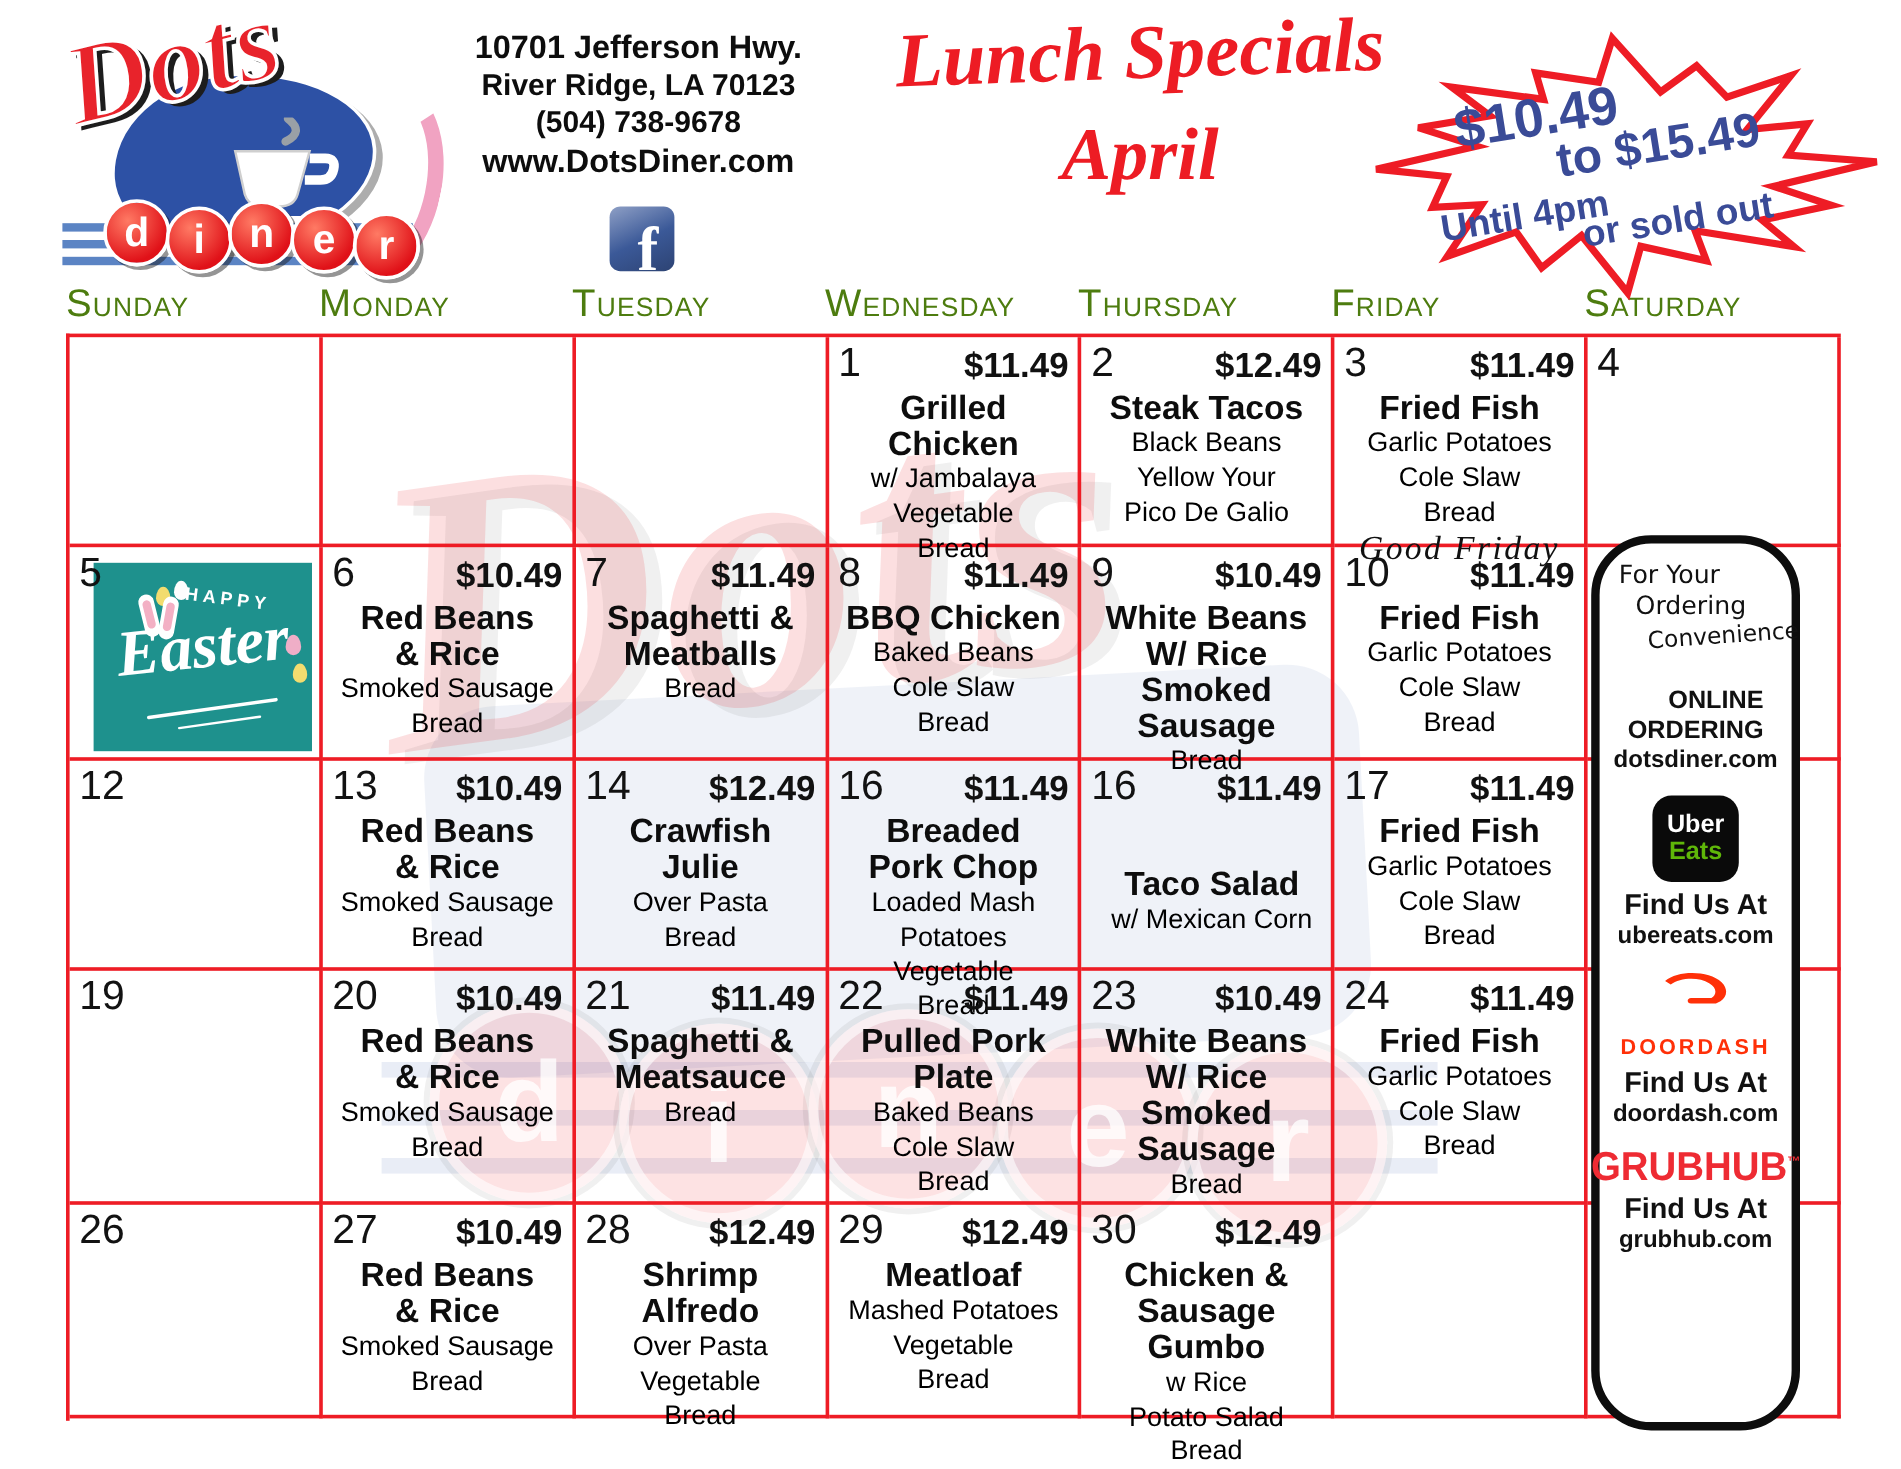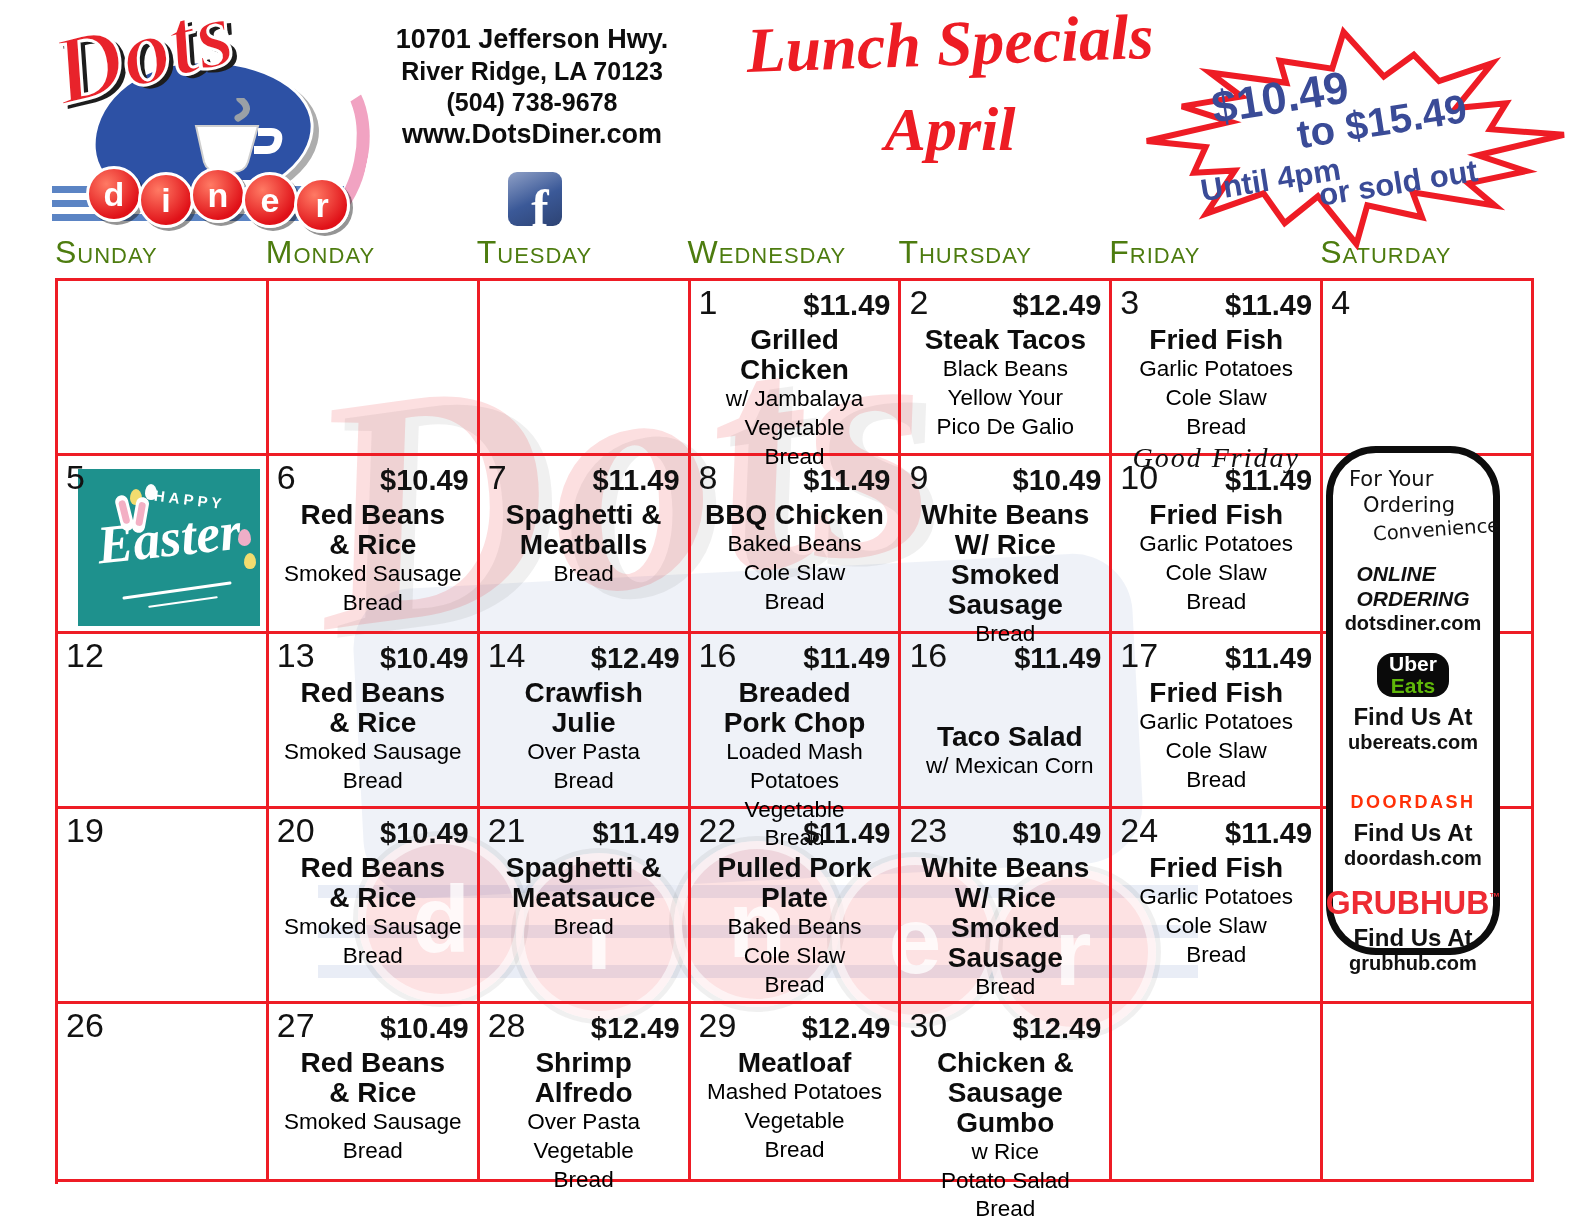--- a/index.html
+++ b/index.html
@@ -86,27 +86,27 @@
   .e-happy{position:absolute;top:22px;left:76px;color:#fff;font-size:15px;font-weight:bold;
            letter-spacing:4px;transform:rotate(7deg);}
   .e-egg{position:absolute;border-radius:50%/60% 60% 40% 40%;}
   .ear{position:absolute;width:13px;height:36px;background:#fff;border-radius:7px;}
   .ear::after{content:"";position:absolute;left:3px;top:5px;width:7px;height:24px;background:#f3b0c4;border-radius:4px;}
   .e-script{position:absolute;left:0;top:42px;width:100%;text-align:center;font-family:"Liberation Serif",serif;
             font-style:italic;font-weight:bold;font-size:54px;color:#fff;transform:rotate(-6deg);line-height:1;}
   .e-swash{position:absolute;background:#fff;border-radius:2px;}
 
   
-  .panel{position:absolute;left:1326px;top:446px;width:174px;height:509px;background:#fff;
+  .panel{position:absolute;left:1326px;top:446px;width:174px;height:746px;background:#fff;
          border:7px solid #0d0d0d;border-radius:50px;z-index:6;box-sizing:border-box;padding-top:14px;
          display:flex;flex-direction:column;align-items:center;}
   .intro{align-self:flex-start;margin-left:16px;font-size:21px;line-height:1.22;font-family:"DejaVu Sans",sans-serif;}
   .intro-l2{margin-left:14px;}
   .intro-l3{margin-left:24px;transform:rotate(-4deg);font-size:19.5px;}
-  .online{margin-top:20px;font-weight:bold;font-size:21px;text-align:left;line-height:1.18;font-style:italic;}
+  .online{margin-top:30px;font-weight:bold;font-size:21px;text-align:right;line-height:1.18;}
   .online-url{font-weight:bold;font-size:20px;text-align:center;}
   .uber-badge{margin-top:18px;width:72px;height:72px;background:#0a0a0a;border-radius:16px;display:flex;
               flex-direction:column;align-items:center;justify-content:center;line-height:1.05;}
   .uber-line1{color:#fff;font-size:21px;font-weight:bold;}
   .uber-line2{color:#5fb709;font-size:21px;font-weight:bold;}
   .findus{margin-top:8px;font-weight:bold;font-size:24px;line-height:1;}
   .findurl{font-weight:bold;font-size:20px;margin-top:3px;line-height:1;}
   .dd-icon{margin-top:20px;width:58px;height:32px;}
   .dd-name{color:#ff3008;font-weight:bold;font-size:18px;letter-spacing:2.5px;margin-top:20px;}
   .gh-name{color:#ee2b33;font-weight:bold;font-size:32px;margin-top:18px;transform:scaleY(1.05);line-height:1;}

